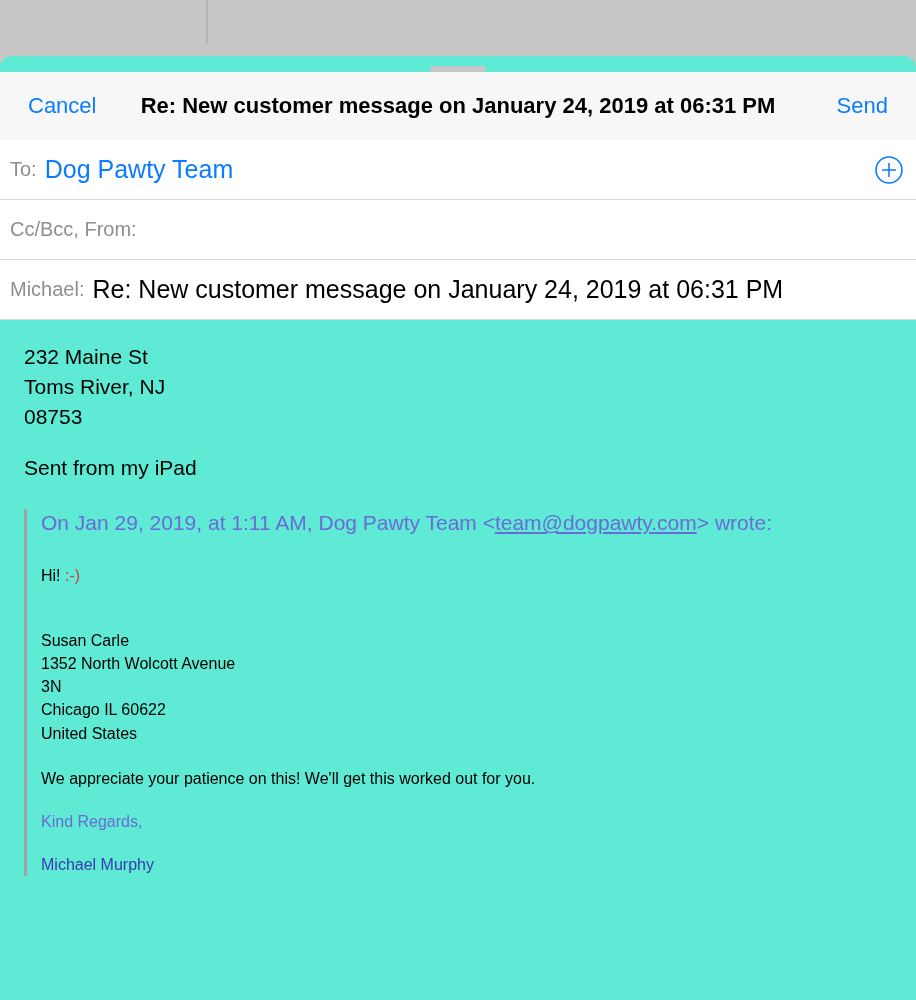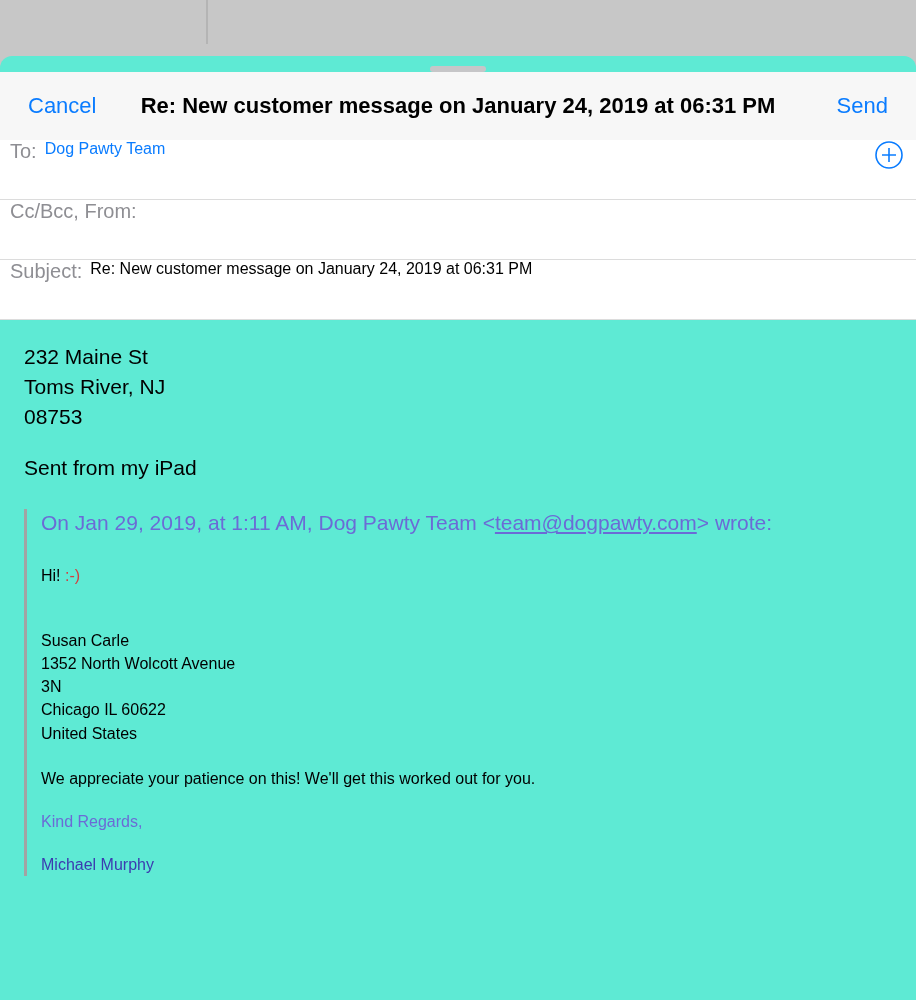--- a/index.html
+++ b/index.html
@@ -72,33 +72,34 @@
     padding: 0;
     cursor: pointer;
     font-family: "Liberation Sans", sans-serif;
     position: relative;
     z-index: 2;
   }
 
   .field-row {
     position: relative;
     display: flex;
+    align-items: center;
     padding: 0 12px 0 10px;
     height: 60px;
     border-bottom: 1px solid #dcdcdc;
     background: #fff;
   }
   .field-label {
     font-size: 20px;
     color: #8e8e93;
     margin-right: 8px;
     white-space: nowrap;
   }
   .field-value {
-    font-size: 16px;
+    font-size: 25px;
     color: #000;
     white-space: nowrap;
     overflow: hidden;
     text-overflow: ellipsis;
   }
   .field-value.recipient { color: #0a7cff; }
   .field-value.muted { color: #555; }
 
   .plus-icon {
     margin-left: auto;
@@ -170,21 +171,21 @@
         <line x1="8" y1="15" x2="22" y2="15" stroke="#0a7cff" stroke-width="1.6"></line>
       </svg>
     </span>
   </div>
 
   <div class="field-row">
     <span class="field-label">Cc/Bcc, From:</span>
   </div>
 
   <div class="field-row">
-    <span class="field-label">Subject:</span>
+    <span class="field-label">Michael:</span>
     <span class="field-value">Re: New customer message on January 24, 2019 at 06:31 PM</span>
   </div>
 
   <div class="body">
     <p>232 Maine St</p>
     <p>Toms River, NJ</p>
     <p>08753</p>
     <div class="spacer"></div>
     <p>Sent from my iPad</p>
 

